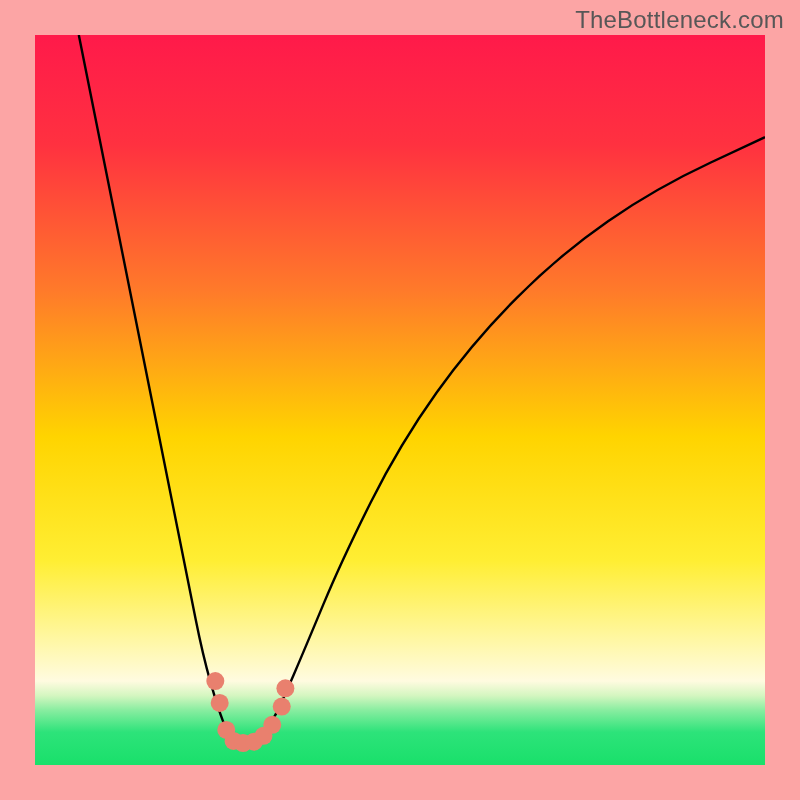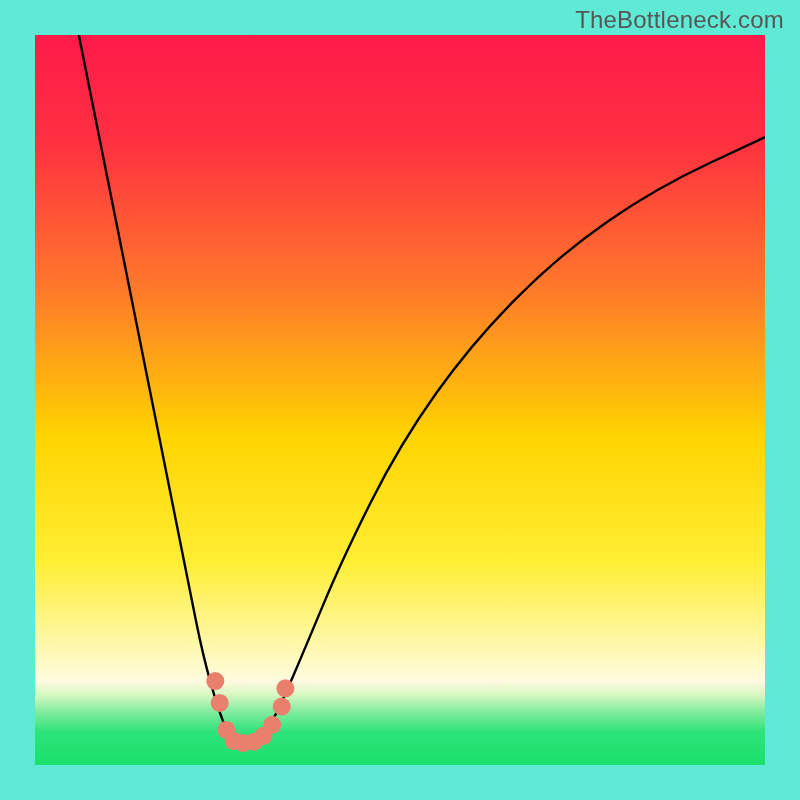--- a/index.html
+++ b/index.html
@@ -9,21 +9,21 @@
     height: 800px;
     background: #000;
     overflow: hidden;
   }
   .frame {
     position: absolute;
     left: 0;
     top: 0;
     width: 800px;
     height: 800px;
-    background: #5eead4;
+    background: #fca5a5;
   }
   .plot-area {
     position: absolute;
     left: 35px;
     top: 35px;
     width: 730px;
     height: 730px;
     overflow: hidden;
   }
   .gradient-bg {

